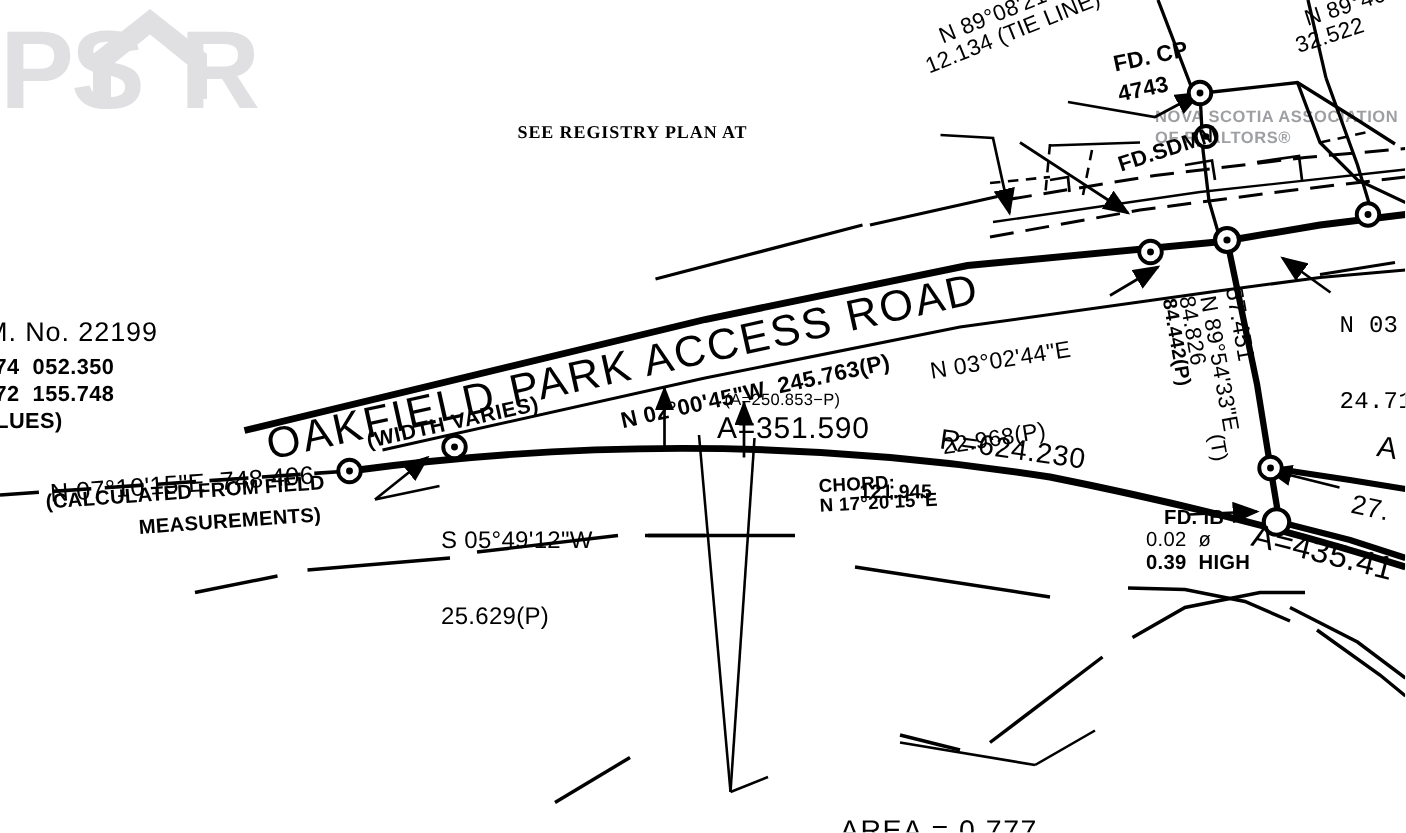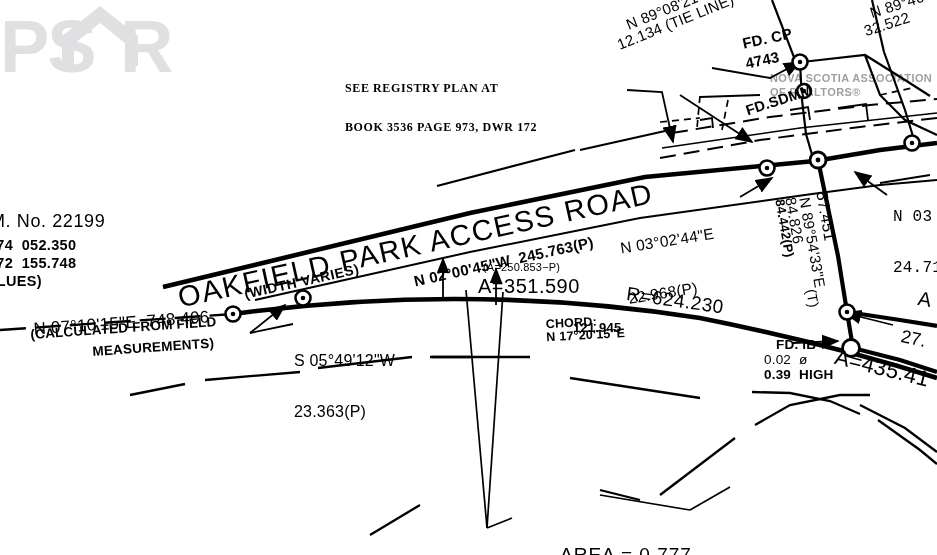--- a/index.html
+++ b/index.html
@@ -223,21 +223,20 @@
       </g>
       <g>
         <circle cx="912" cy="143" r="7.5" fill="#fff" stroke="#000" stroke-width="2.6"></circle>
         <circle cx="912" cy="143" r="2.3" fill="#000"></circle>
       </g>
     </g>
   </svg>
 
   <div class="lbl note" style="left:345px; top:56px;">
     <div>SEE REGISTRY PLAN AT</div>
-    <div>BOOK 3536 PAGE 973, DWR 172</div>
   </div>
 
   <div class="lbl left-blk" style="left:-10px; top:212px;">M. No. 22199</div>
   <div class="lbl left-blk2" style="left:-12px; top:238px;">974  052.350</div>
   <div class="lbl left-blk2" style="left:-12px; top:256px;">572  155.748</div>
   <div class="lbl left-blk2" style="left:-14px; top:274px;">ALUES)</div>
 
   <div class="lbl" style="left:12px; top:304px; font-size:17px; font-weight:400; transform:rotate(-4deg); transform-origin:left top;">
     <span>N 07°10'15"E</span><span>&nbsp;&nbsp;</span><span>748.406</span>
   </div>
@@ -246,21 +245,21 @@
 
   <div class="lbl big-road" style="left:175px; top:283px; transform:rotate(-12.5deg); transform-origin:left top;">OAKFIELD PARK ACCESS ROAD</div>
   <div class="lbl road-sub" style="left:243px; top:287px; transform:rotate(-12.5deg); transform-origin:left top;">(WIDTH VARIES)</div>
 
   <div class="lbl bearing" style="left:392px; top:262px; transform:rotate(-12.5deg); transform-origin:left top;">
     <span>N 02°00'45"W</span><span>&nbsp;&nbsp;</span><span>245.763(P)</span>
   </div>
 
   <div class="lbl" style="left:294px; top:317px; font-size:16px; font-weight:400;">
     <div>S 05°49'12"W</div>
-    <div>23.363(P)</div>
+    <div>25.629(P)</div>
   </div>
 
   <div class="lbl tiny" style="left:483px; top:262px;">(A=250.853−P)</div>
   <div class="lbl curve-a" style="left:478px; top:276px;">A=351.590</div>
   <div class="lbl curve-r" style="left:628px; top:284px; transform:rotate(8deg); transform-origin:left top;">R=624.230</div>
   <div class="lbl" style="left:530px; top:305px; font-size:12.5px; font-weight:700; transform:rotate(-3deg); transform-origin:left top;">
     <span>CHORD:</span>
     <span>N 17°20'15"E</span>
   </div>
   <div class="lbl" style="left:573px; top:321px; font-size:13px; font-weight:700;">121.945</div>

